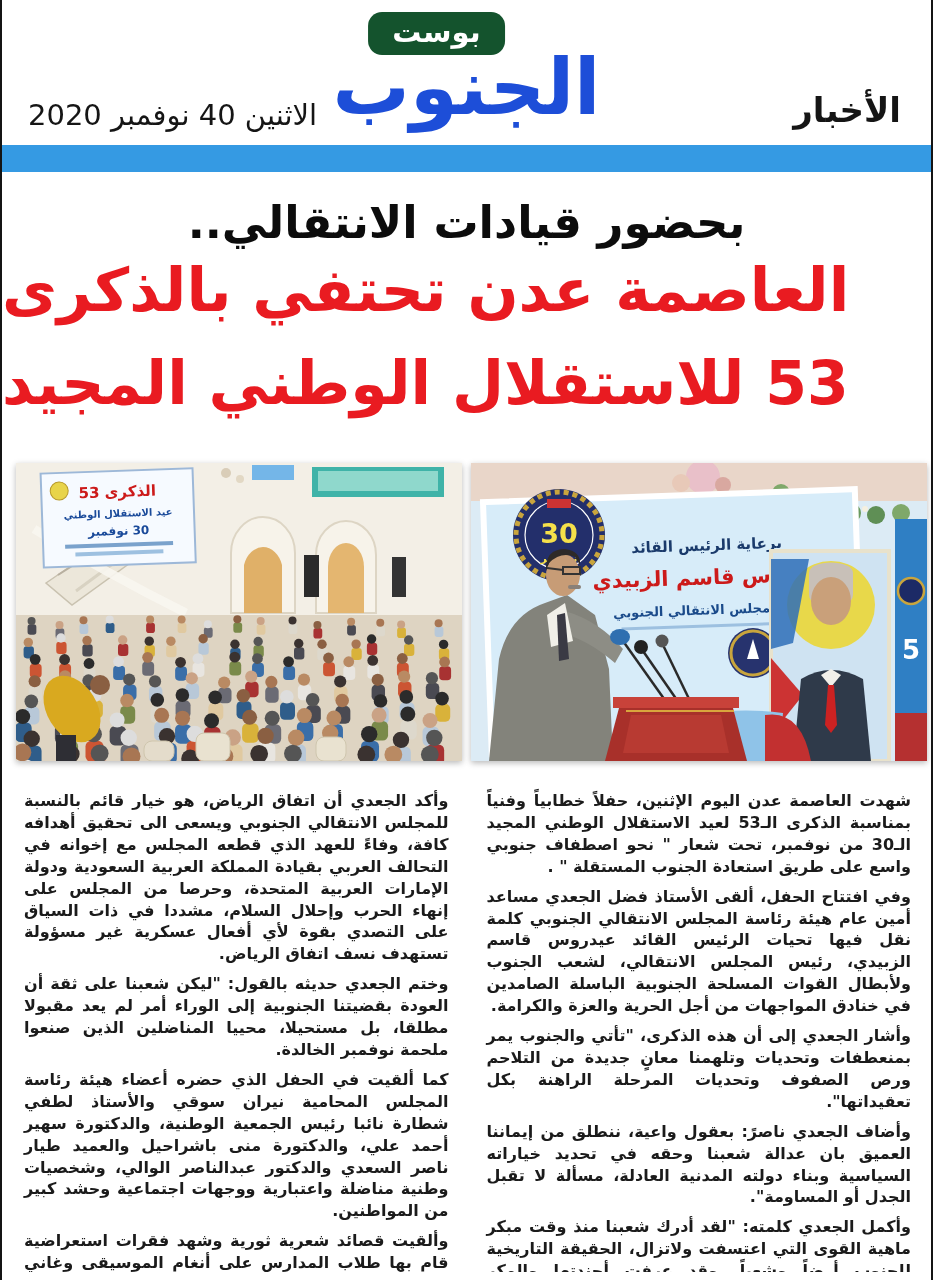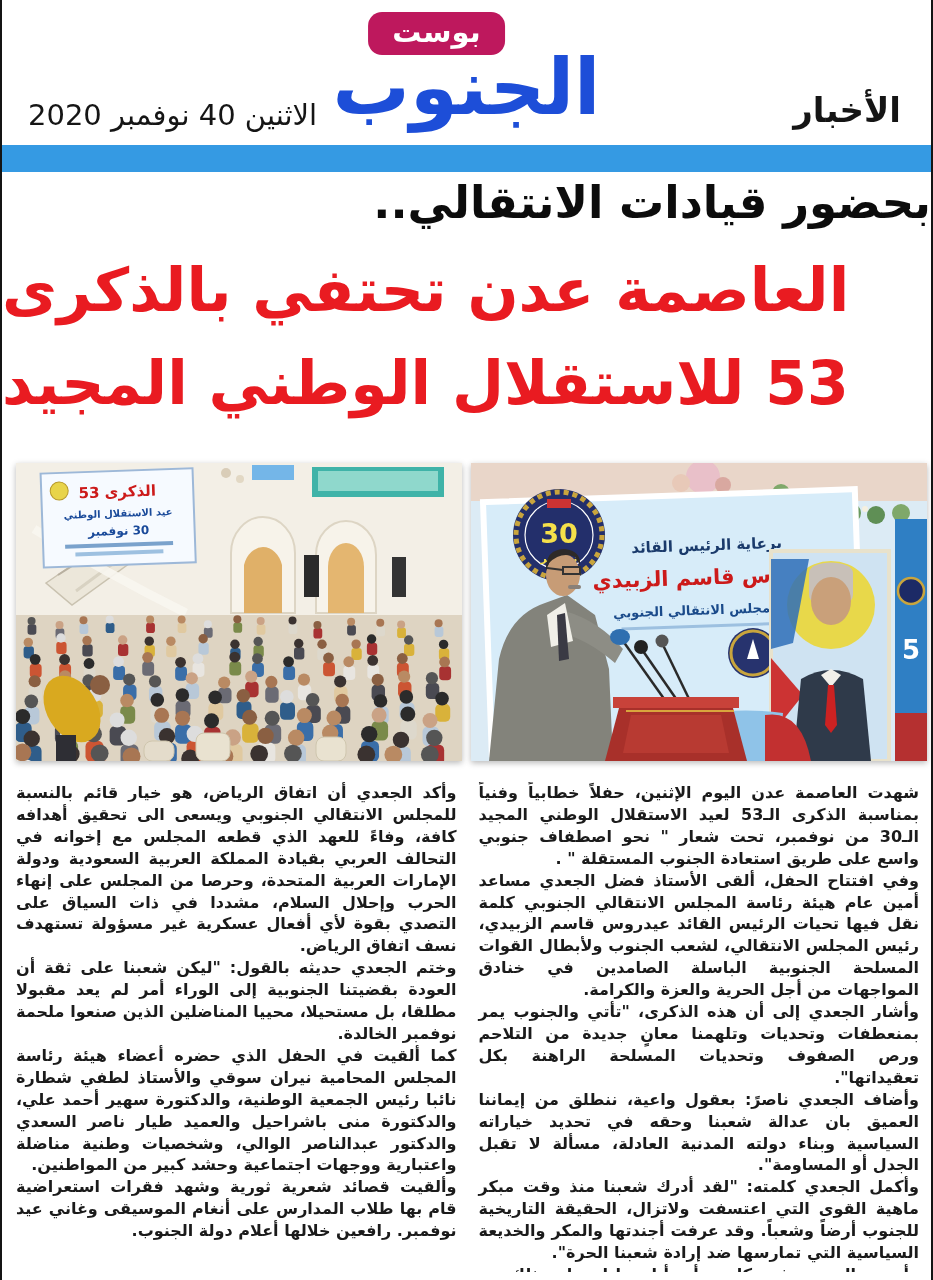--- a/index.html
+++ b/index.html
@@ -7,49 +7,49 @@
     position:relative;width:933px;height:1280px;margin:0 auto;
     background:#ffffff;overflow:hidden;box-sizing:border-box;
     border-left:2px solid #141414;border-right:2px solid #141414;
     font-family:"DejaVu Sans",sans-serif;
   }
   
   .section-label{position:absolute;top:90px;right:30px;font-size:34px;font-weight:bold;color:#151515;direction:rtl;text-align:right;}
   .date-label{position:absolute;top:98px;left:26px;font-size:29px;color:#151515;direction:rtl;}
   .logo{position:absolute;top:12px;left:50%;transform:translateX(-50%);text-align:center;z-index:3;}
   .logo-badge{
-    display:inline-block;background:#be185d;color:#fff;font-weight:bold;font-size:29px;
+    display:inline-block;background:#14532d;color:#fff;font-weight:bold;font-size:29px;
     padding:3px 24px 6px 24px;border-radius:14px;direction:rtl;margin-left:-60px;
   }
   .logo-title{
     margin-top:-6px;color:#1d4ed8;font-size:77px;font-weight:bold;line-height:1.02;direction:rtl;
     letter-spacing:1px;
   }
   .blue-bar{position:absolute;top:145px;left:0;width:100%;height:27px;background:#359ae3;z-index:1;}
   
   .kicker{
-    position:absolute;top:176px;left:0;width:100%;text-align:right;direction:rtl;
+    position:absolute;top:196px;left:0;width:100%;text-align:center;direction:rtl;
     font-size:45px;font-weight:bold;color:#0c0c0c;
   }
   .headline{
     position:absolute;top:244px;left:0;width:100%;text-align:left;direction:rtl;
     font-weight:bold;font-size:60px;line-height:1.55;color:#e91b21;
   }
   
   .photos{position:absolute;top:463px;left:14px;display:flex;gap:9px;}
   .photo{height:298px;box-shadow:0 2px 6px rgba(0,0,0,.28);background:#ddd;}
   .photo svg{display:block;}
   
   .article{
     position:absolute;top:782px;right:12px;left:14px;height:490px;overflow:hidden;
     direction:rtl;display:flex;gap:22px;
   }
   .col{flex:1;}
   .col p{
-    margin:0;font-size:16px;line-height:1.37;font-weight:bold;color:#1b1b1b;
+    margin:8px;font-size:16px;line-height:1.37;font-weight:bold;color:#1b1b1b;
     text-align:justify;
   }
 </style>
 </head>
 <body>
 
 <div class="page">
 
   <div class="section-label">الأخبار</div>
   <div class="date-label">الاثنين 40 نوفمبر 2020</div>
@@ -434,21 +434,21 @@
           <line x1="155" y1="248" x2="263" y2="248" stroke="#d9a53d" stroke-width="2"></line>
         </g>
       </svg>
     </div>
   </div>
 
   <div class="article">
     <div class="col">
       <p>شهدت العاصمة عدن اليوم الإثنين، حفلاً خطابياً وفنياً بمناسبة الذكرى الـ53 لعيد الاستقلال الوطني المجيد الـ30 من نوفمبر، تحت شعار " نحو اصطفاف جنوبي واسع على طريق استعادة الجنوب المستقلة " .</p>
       <p>وفي افتتاح الحفل، ألقى الأستاذ فضل الجعدي مساعد أمين عام هيئة رئاسة المجلس الانتقالي الجنوبي كلمة نقل فيها تحيات الرئيس القائد عيدروس قاسم الزبيدي، رئيس المجلس الانتقالي، لشعب الجنوب ولأبطال القوات المسلحة الجنوبية الباسلة الصامدين في خنادق المواجهات من أجل الحرية والعزة والكرامة.</p>
-      <p>وأشار الجعدي إلى أن هذه الذكرى، "تأتي والجنوب يمر بمنعطفات وتحديات وتلهمنا معانٍ جديدة من التلاحم ورص الصفوف وتحديات المسلحة الراهنة بكل تعقيداتها".</p>
+      <p>وأشار الجعدي إلى أن هذه الذكرى، "تأتي والجنوب يمر بمنعطفات وتحديات وتلهمنا معانٍ جديدة من التلاحم ورص الصفوف وتحديات المرحلة الراهنة بكل تعقيداتها".</p>
       <p>وأضاف الجعدي ناصرً: بعقول واعية، ننطلق من إيماننا العميق بان عدالة شعبنا وحقه في تحديد خياراته السياسية وبناء دولته المدنية العادلة، مسألة لا تقبل الجدل أو المساومة".</p>
       <p>وأكمل الجعدي كلمته: "لقد أدرك شعبنا منذ وقت مبكر ماهية القوى التي اعتسفت ولاتزال، الحقيقة التاريخية للجنوب أرضاً وشعباً. وقد عرفت أجندتها والمكر والخديعة السياسية التي تمارسها ضد إرادة شعبنا الحرة".</p>
       <p>وأوضح الجعدي في كلمته أن أبلغ دليل على ذلك هو ممارسات الأدوات الإخوانية المهيمنة على قرار ومفاصل الشرعية، من خلال تهربها من استحقاقات اتفاق الرياض واستمرار تحشيد مليشياتها الإرهابية نحو الجنوب، في الوقت الذي تتساقط فيه معسكراتهم في الشمال بايدي مليشيات الحوثي.</p>
     </div>
     <div class="col">
       <p>وأكد الجعدي أن اتفاق الرياض، هو خيار قائم بالنسبة للمجلس الانتقالي الجنوبي ويسعى الى تحقيق أهدافه كافة، وفاءً للعهد الذي قطعه المجلس مع إخوانه في التحالف العربي بقيادة المملكة العربية السعودية ودولة الإمارات العربية المتحدة، وحرصا من المجلس على إنهاء الحرب وإحلال السلام، مشددا في ذات السياق على التصدي بقوة لأي أفعال عسكرية غير مسؤولة تستهدف نسف اتفاق الرياض.</p>
       <p>وختم الجعدي حديثه بالقول: "ليكن شعبنا على ثقة أن العودة بقضيتنا الجنوبية إلى الوراء أمر لم يعد مقبولا مطلقا، بل مستحيلا، محييا المناضلين الذين صنعوا ملحمة نوفمبر الخالدة.</p>
       <p>كما ألقيت في الحفل الذي حضره أعضاء هيئة رئاسة المجلس المحامية نيران سوقي والأستاذ لطفي شطارة نائبا رئيس الجمعية الوطنية، والدكتورة سهير أحمد علي، والدكتورة منى باشراحيل والعميد طيار ناصر السعدي والدكتور عبدالناصر الوالي، وشخصيات وطنية مناضلة واعتبارية ووجهات اجتماعية وحشد كبير من المواطنين.</p>
       <p>وألقيت قصائد شعرية ثورية وشهد فقرات استعراضية قام بها طلاب المدارس على أنغام الموسيقى وغاني عيد نوفمبر. رافعين خلالها أعلام دولة الجنوب.</p>
     </div>

